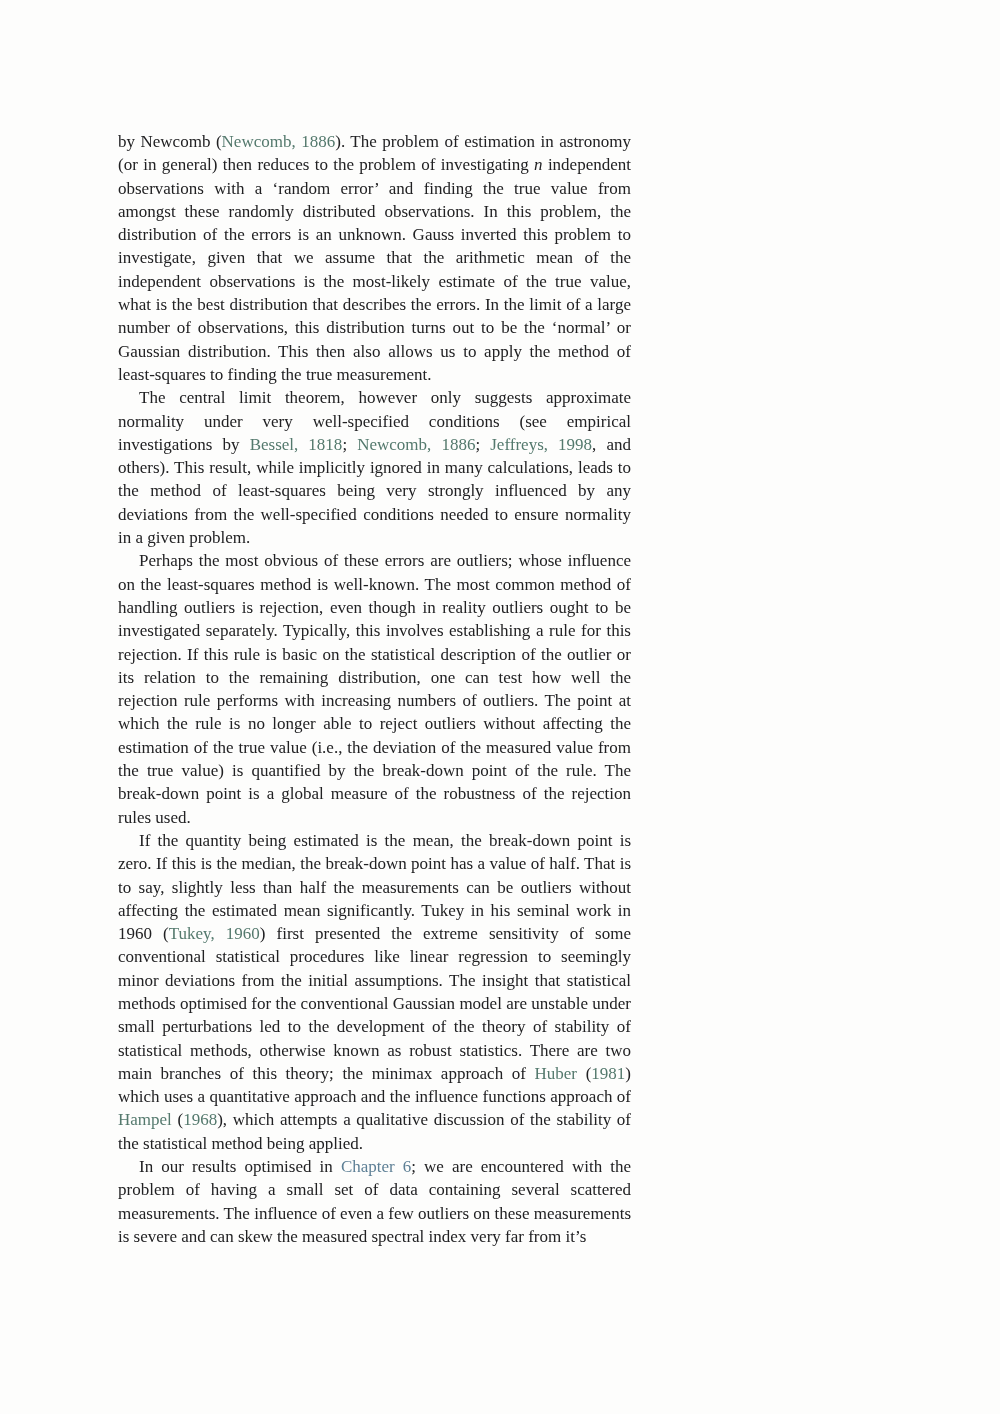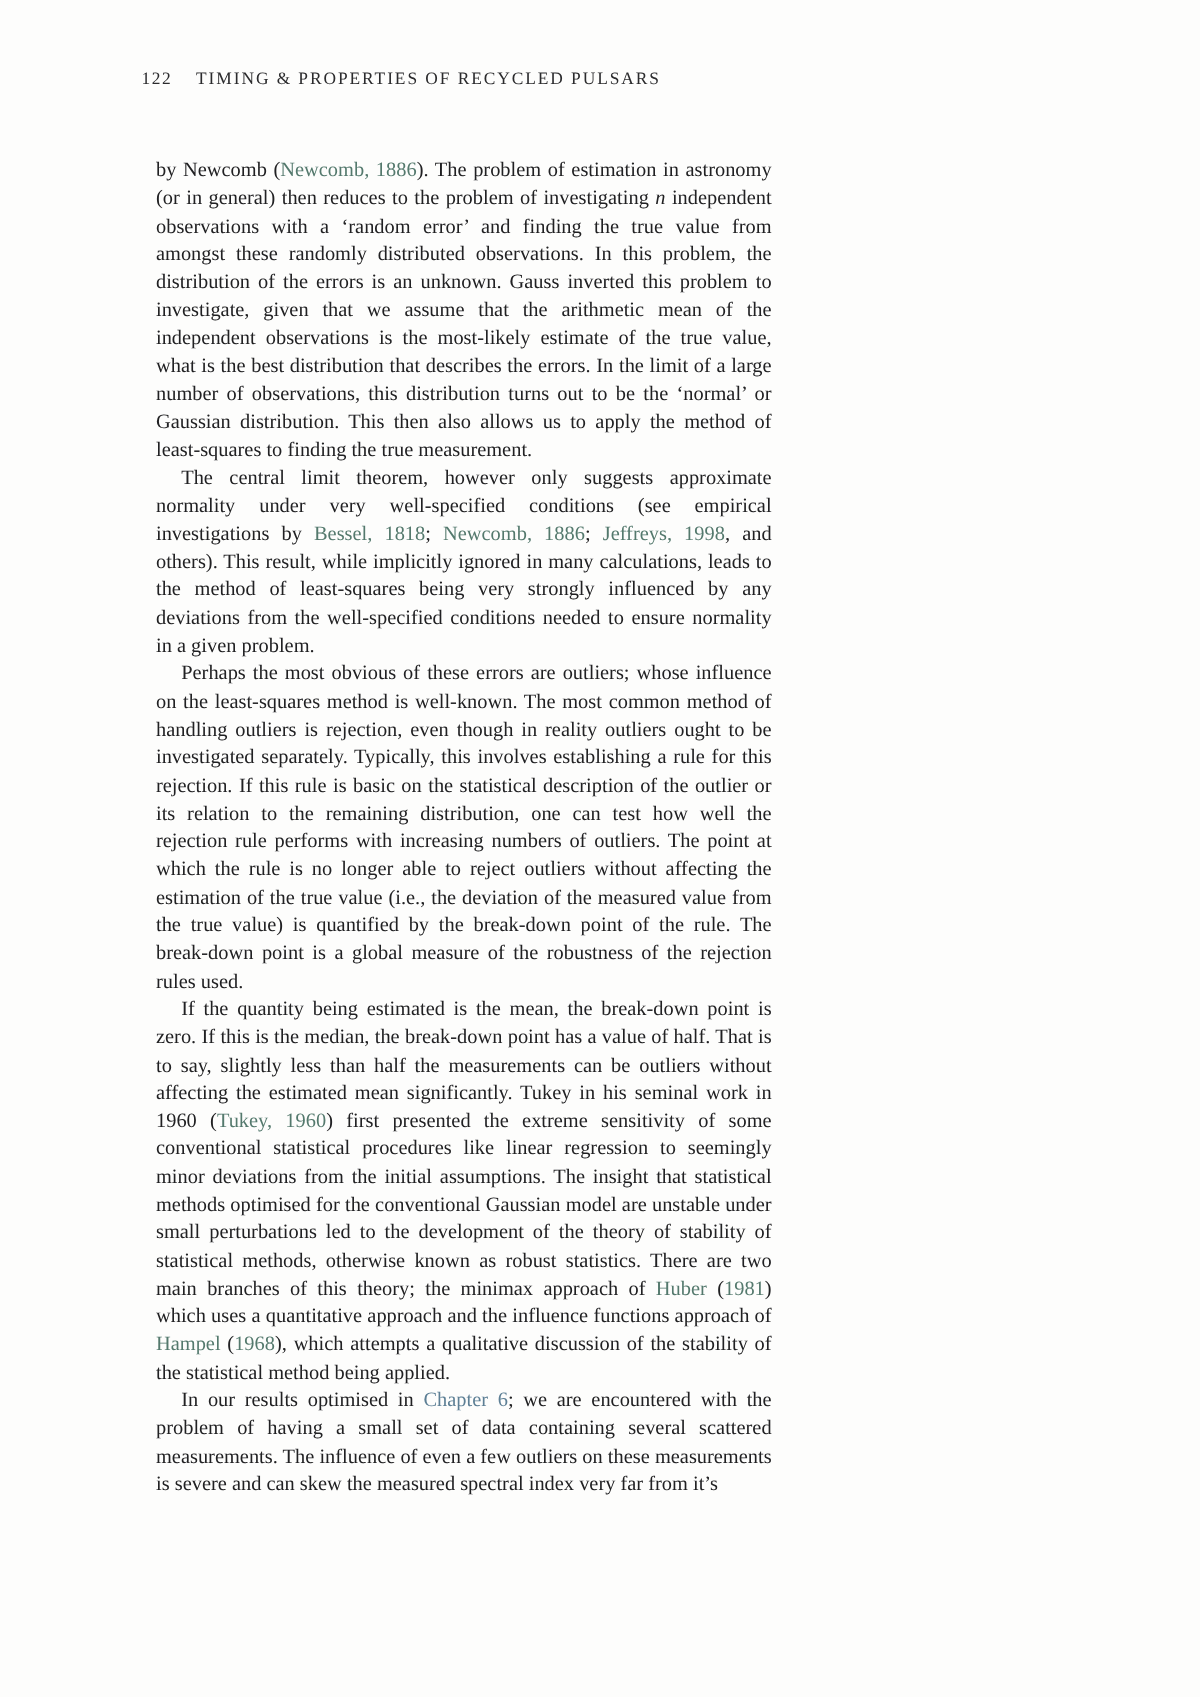--- a/index.html
+++ b/index.html
@@ -26,21 +26,21 @@
     font-size: 14.5px;
     letter-spacing: 1.6px;
     white-space: nowrap;
   }
   .running-header .pagenum {
     margin-right: 20px;
     letter-spacing: 1.2px;
   }
   .text-block {
     position: absolute;
-    left: 130px;
+    left: 118px;
     top: 130px;
     width: 513px;
     color: var(--text-color, #212123);
     font-size: 17px;
     line-height: 23.3px;
     text-align: justify;
     hyphens: auto;
     -webkit-hyphens: auto;
   }
   p.para {
@@ -60,24 +60,20 @@
     cursor: pointer;
   }
   .it {
     font-style: italic;
   }
 </style>
 </head>
 <body>
 
 <div class="page">
-  <div class="running-header">
-    <span class="pagenum">122</span>
-    <span class="title">TIMING &amp; PROPERTIES OF RECYCLED PULSARS</span>
-  </div>
   <div class="text-block">
       <p class="para"><span>by Newcomb (</span><span class="cite">Newcomb, 1886</span><span>). The problem of estimation in astronomy (or in general) then reduces to the problem of investigating </span><span class="it">n</span><span> independent observations with a ‘random error’ and finding the true value from amongst these randomly distributed observations. In this problem, the distribution of the errors is an unknown. Gauss inverted this problem to investigate, given that we assume that the arithmetic mean of the independent observations is the most-likely estimate of the true value, what is the best distribution that describes the errors. In the limit of a large number of observations, this distribution turns out to be the ‘normal’ or Gaussian distribution. This then also allows us to apply the method of least-squares to finding the true measurement.</span></p>
       <p class="para indent"><span>The central limit theorem, however only suggests approximate normality under very well-specified conditions (see empirical investigations by </span><span class="cite">Bessel, 1818</span><span>; </span><span class="cite">Newcomb, 1886</span><span>; </span><span class="cite">Jeffreys, 1998</span><span>, and others). This result, while implicitly ignored in many calculations, leads to the method of least-squares being very strongly influenced by any deviations from the well-specified conditions needed to ensure normality in a given problem.</span></p>
       <p class="para indent"><span>Perhaps the most obvious of these errors are outliers; whose influence on the least-squares method is well-known. The most common method of handling outliers is rejection, even though in reality outliers ought to be investigated separately. Typically, this involves establishing a rule for this rejection. If this rule is basic on the statistical description of the outlier or its relation to the remaining distribution, one can test how well the rejection rule performs with increasing numbers of outliers. The point at which the rule is no longer able to reject outliers without affecting the estimation of the true value (i.e., the deviation of the measured value from the true value) is quantified by the break-down point of the rule. The break-down point is a global measure of the robustness of the rejection rules used.</span></p>
       <p class="para indent"><span>If the quantity being estimated is the mean, the break-down point is zero. If this is the median, the break-down point has a value of half. That is to say, slightly less than half the measurements can be outliers without affecting the estimated mean significantly. Tukey in his seminal work in 1960 (</span><span class="cite">Tukey, 1960</span><span>) first presented the extreme sensitivity of some conventional statistical procedures like linear regression to seemingly minor deviations from the initial assumptions. The insight that statistical methods optimised for the conventional Gaussian model are unstable under small perturbations led to the development of the theory of stability of statistical methods, otherwise known as robust statistics. There are two main branches of this theory; the minimax approach of </span><span class="cite">Huber</span><span> (</span><span class="cite">1981</span><span>) which uses a quantitative approach and the influence functions approach of </span><span class="cite">Hampel</span><span> (</span><span class="cite">1968</span><span>), which attempts a qualitative discussion of the stability of the statistical method being applied.</span></p>
       <p class="para indent"><span>In our results optimised in </span><span class="ref">Chapter 6</span><span>; we are encountered with the problem of having a small set of data containing several scattered measurements. The influence of even a few outliers on these measurements is severe and can skew the measured spectral index very far from it’s</span></p>
     </div>
 </div>
 
 </body></html>

